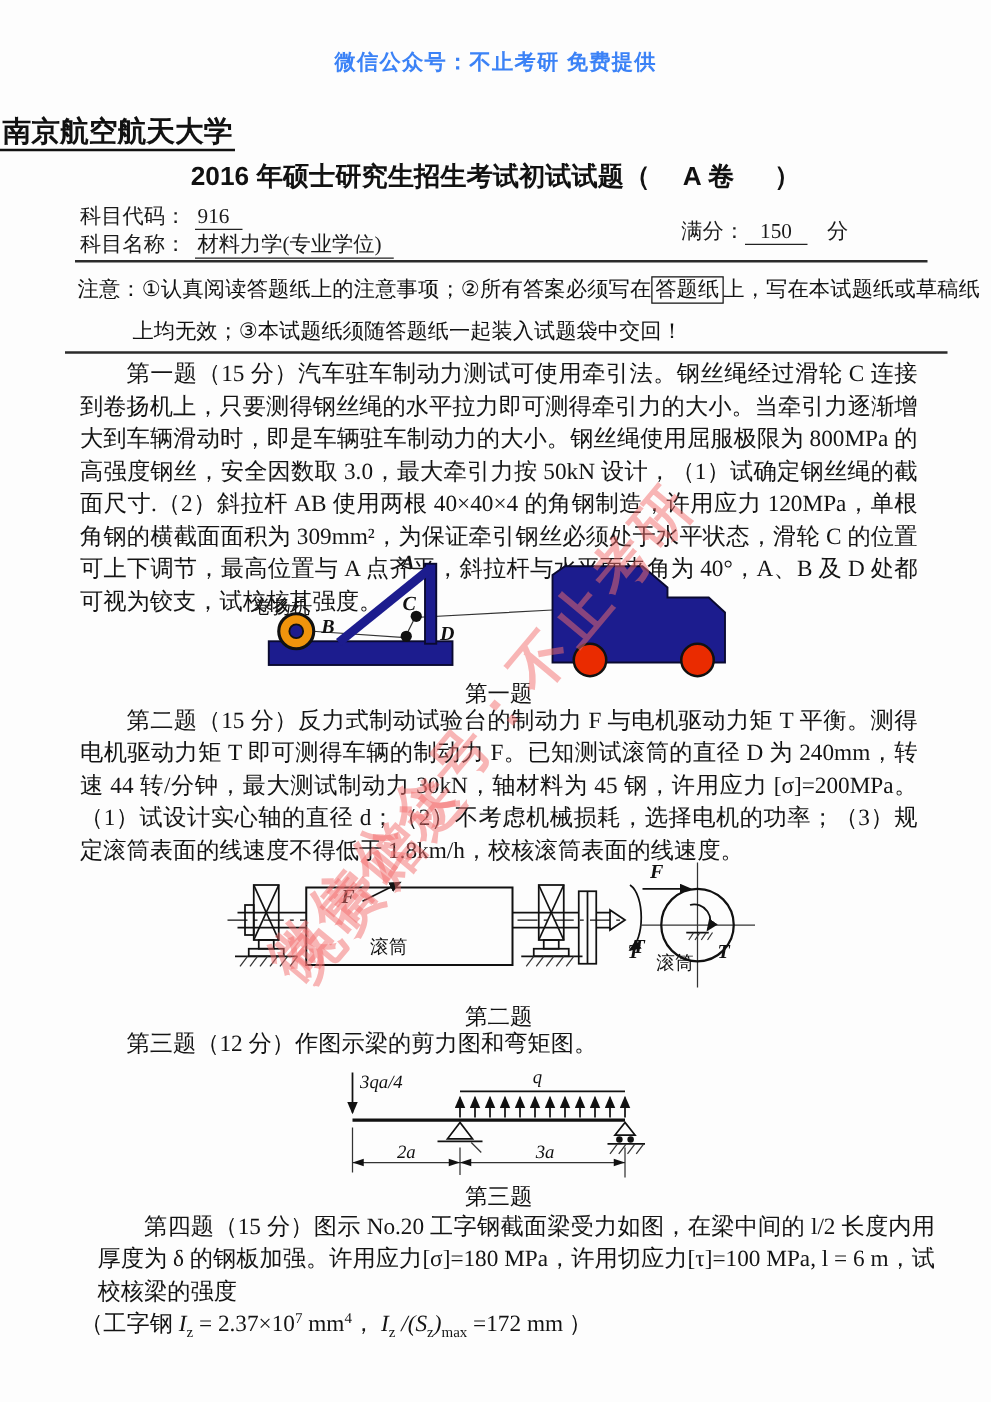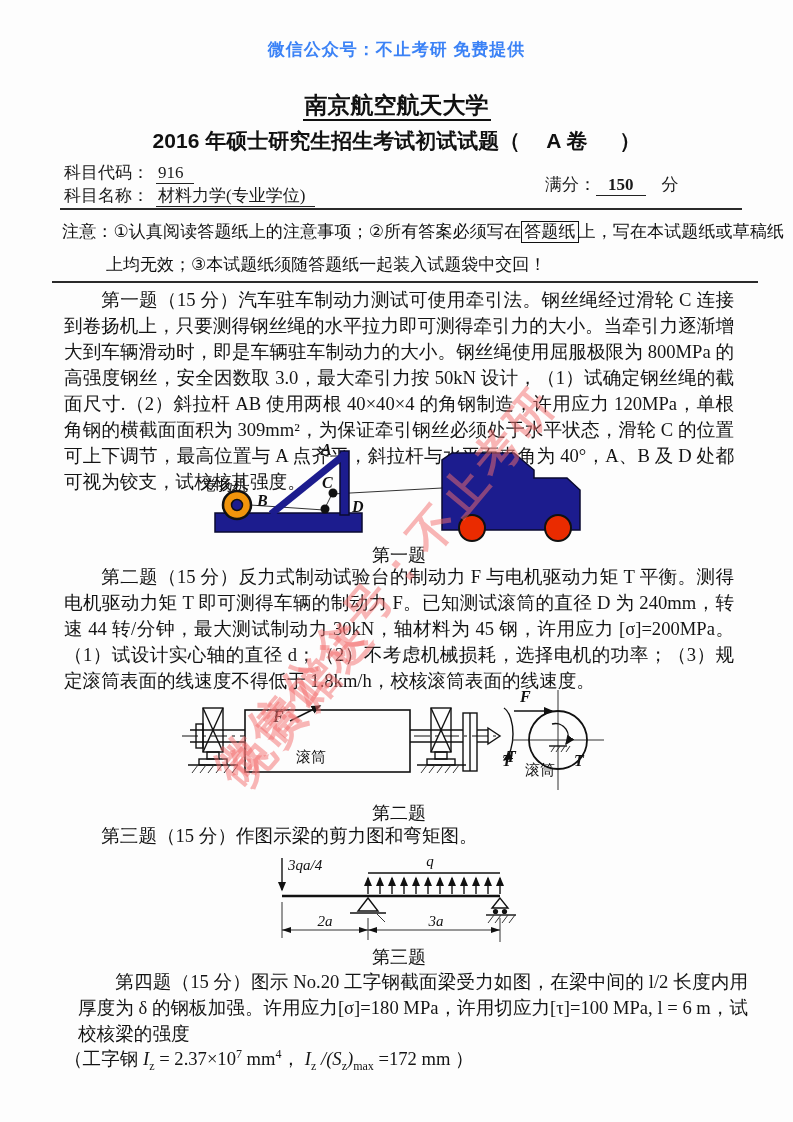--- a/index.html
+++ b/index.html
@@ -8,39 +8,39 @@
     font-family:"Liberation Serif","DejaVu Serif",serif;color:#151515;overflow:hidden;
   }
   
   .promo{
     position:absolute;top:38px;left:0;width:100%;text-align:center;
     font-family:"Liberation Sans","DejaVu Sans",sans-serif;
     font-weight:bold;font-size:17px;color:#3b82f6;letter-spacing:1px;
   }
   
   .uni-title{
-    position:absolute;top:90px;left:0;width:100%;text-align:center;
+    position:absolute;top:90px;left:0;width:100%;
     font-family:"Liberation Sans","DejaVu Sans",sans-serif;
     font-weight:bold;font-size:23px;color:#111;
   }
   .uni-title span{border-bottom:2px solid #111;padding:0 2px 1px 2px;}
   .exam-title{
     position:absolute;top:127px;left:0;width:100%;text-align:center;
     font-family:"Liberation Sans","DejaVu Sans",sans-serif;
     font-weight:bold;font-size:21px;color:#111;
   }
   .exam-title .gap-l{margin-left:26px;}
   .exam-title .gap-r{margin-right:18px;margin-left:14px;}
   
   .meta{position:absolute;top:161px;left:64px;font-size:17px;color:#1a1a1a;}
   .meta .row{height:23px;line-height:23px;}
   .meta .lab{display:inline-block;width:92px;}
   .meta .val{border-bottom:1.5px solid #222;padding:0 10px 1px 2px;}
   .score{position:absolute;top:173px;left:545px;font-size:17px;color:#1a1a1a;}
-  .score .val{border-bottom:1.5px solid #222;padding:0 12px 1px 12px;font-weight:bold;}
+  .score .val{border-bottom:1.5px solid #222;padding:0 12px 1px 12px;}
   .score .unit{margin-left:16px;}
   
   .rule{position:absolute;background:#2b2b2b;height:2px;}
   .rule1{top:208px;left:60px;width:682px;}
   .rule2{top:281px;left:52px;width:706px;height:2px;}
   
   .notice{
     position:absolute;top:215px;left:62px;width:678px;
     font-family:"Liberation Sans","DejaVu Sans",sans-serif;
     font-weight:normal;font-size:17px;line-height:33px;color:#111;
@@ -243,21 +243,21 @@
         <line x1="391" y1="70" x2="395" y2="64"></line>
           <line x1="396" y1="70" x2="400" y2="64"></line>
       </g>
       <text class="svg-var" x="332" y="84">T</text>
       <text class="svg-var" x="404" y="84">T</text>
       <text class="svg-cjk" x="355" y="93">滚筒</text>
     </g>
   </svg>
   <div class="caption cap2">第二题</div>
 
-  <div class="para p3">第三题（15 分）作图示梁的剪力图和弯矩图。</div>
+  <div class="para p3">第三题（12 分）作图示梁的剪力图和弯矩图。</div>
 
   <svg class="dia3" width="300" height="96" viewBox="0 0 300 96">
     <defs>
       <marker id="arr3" markerWidth="8" markerHeight="7" refX="6" refY="3" orient="auto">
         <path d="M0,0 L7,3 L0,6 Z" fill="#111"></path>
       </marker>
     </defs>
 
     <line x1="42" y1="46" x2="260" y2="46" stroke="#111" stroke-width="2.6"></line>
 

